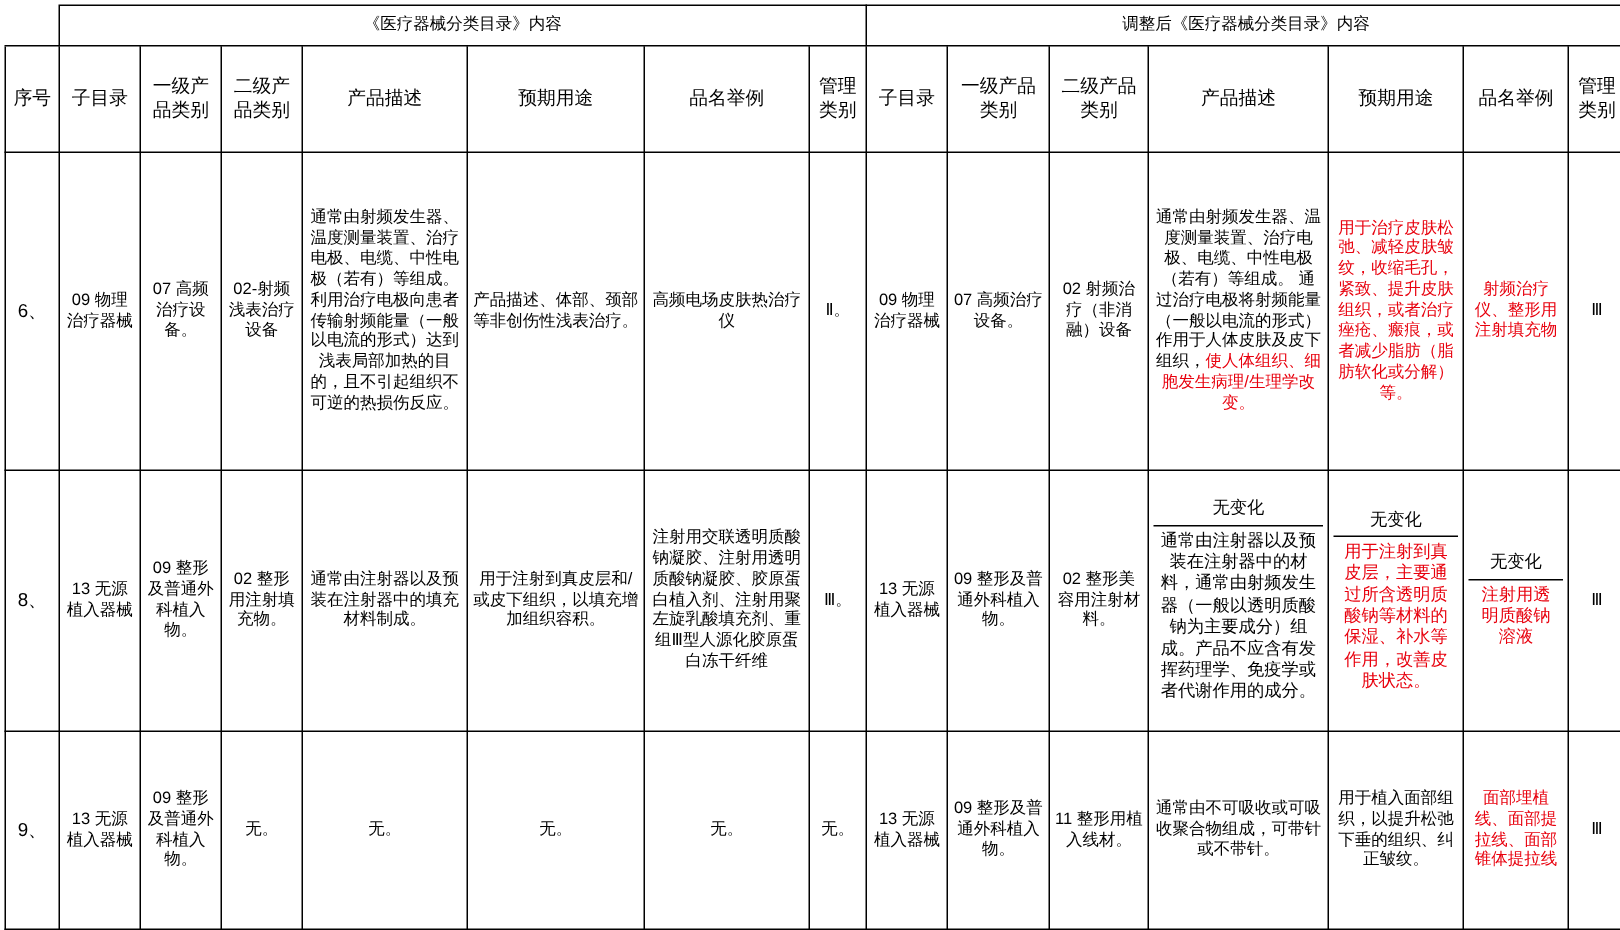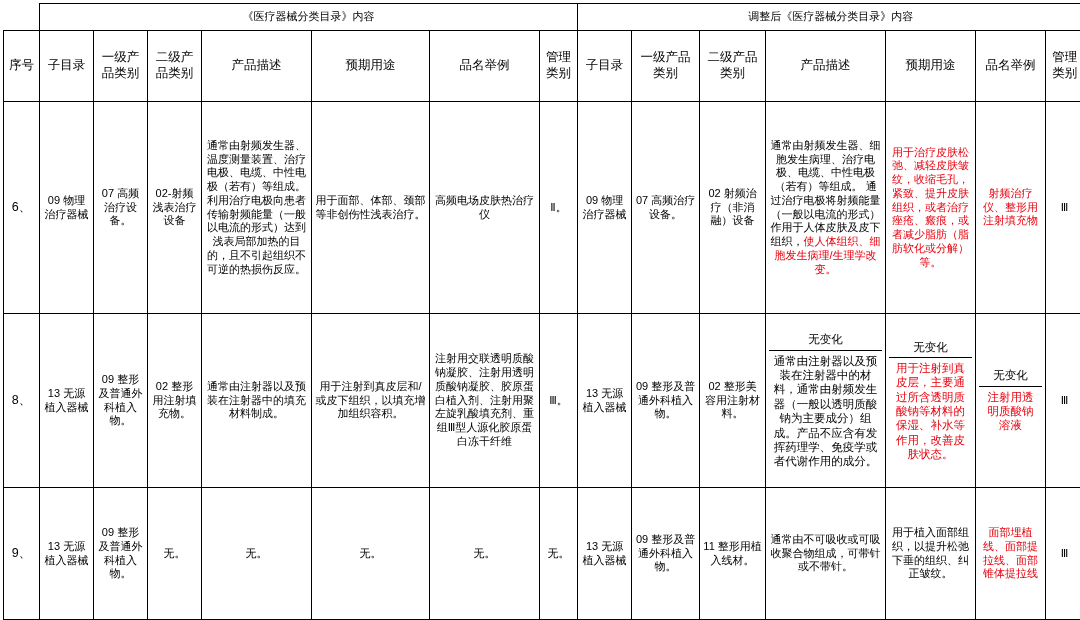--- a/index.html
+++ b/index.html
@@ -116,28 +116,28 @@
     <td class="col-head">品名举例</td>
     <td class="col-head">管理类别</td>
   </tr>
 
   <tr class="r1">
     <td class="cell-seq">6、</td>
     <td class="cell">09 物理治疗器械</td>
     <td class="cell">07 高频治疗设备。</td>
     <td class="cell">02-射频浅表治疗设备</td>
     <td class="cell">通常由射频发生器、温度测量装置、治疗电极、电缆、中性电极（若有）等组成。利用治疗电极向患者传输射频能量（一般以电流的形式）达到浅表局部加热的目的，且不引起组织不可逆的热损伤反应。</td>
-    <td class="cell">用于面部、体部、颈部等非创伤性浅表治疗。</td>
+    <td class="cell">产品描述、体部、颈部等非创伤性浅表治疗。</td>
     <td class="cell">高频电场皮肤热治疗仪</td>
     <td class="cell">Ⅱ。</td>
     <td class="cell">09 物理治疗器械</td>
     <td class="cell">07 高频治疗设备。</td>
     <td class="cell">02 射频治疗（非消融）设备</td>
     <td class="cell">
-      <span>通常由射频发生器、细胞发生病理、治疗电极、电缆、中性电极（若有）等组成。</span>
+      <span>通常由射频发生器、温度测量装置、治疗电极、电缆、中性电极（若有）等组成。</span>
       <span>通过治疗电极将射频能量（一般以电流的形式）作用于人体皮肤及皮下组织，</span><span class="red">使人体组织、细胞发生病理/生理学改变。</span>
     </td>
     <td class="cell red">用于治疗皮肤松弛、减轻皮肤皱纹，收缩毛孔，紧致、提升皮肤组织，或者治疗痤疮、瘢痕，或者减少脂肪（脂肪软化或分解）等。</td>
     <td class="cell red">射频治疗仪、整形用注射填充物</td>
     <td class="cell">Ⅲ</td>
   </tr>
 
   <tr class="r2">
     <td class="cell-seq">8、</td>
     <td class="cell">13 无源植入器械</td>

